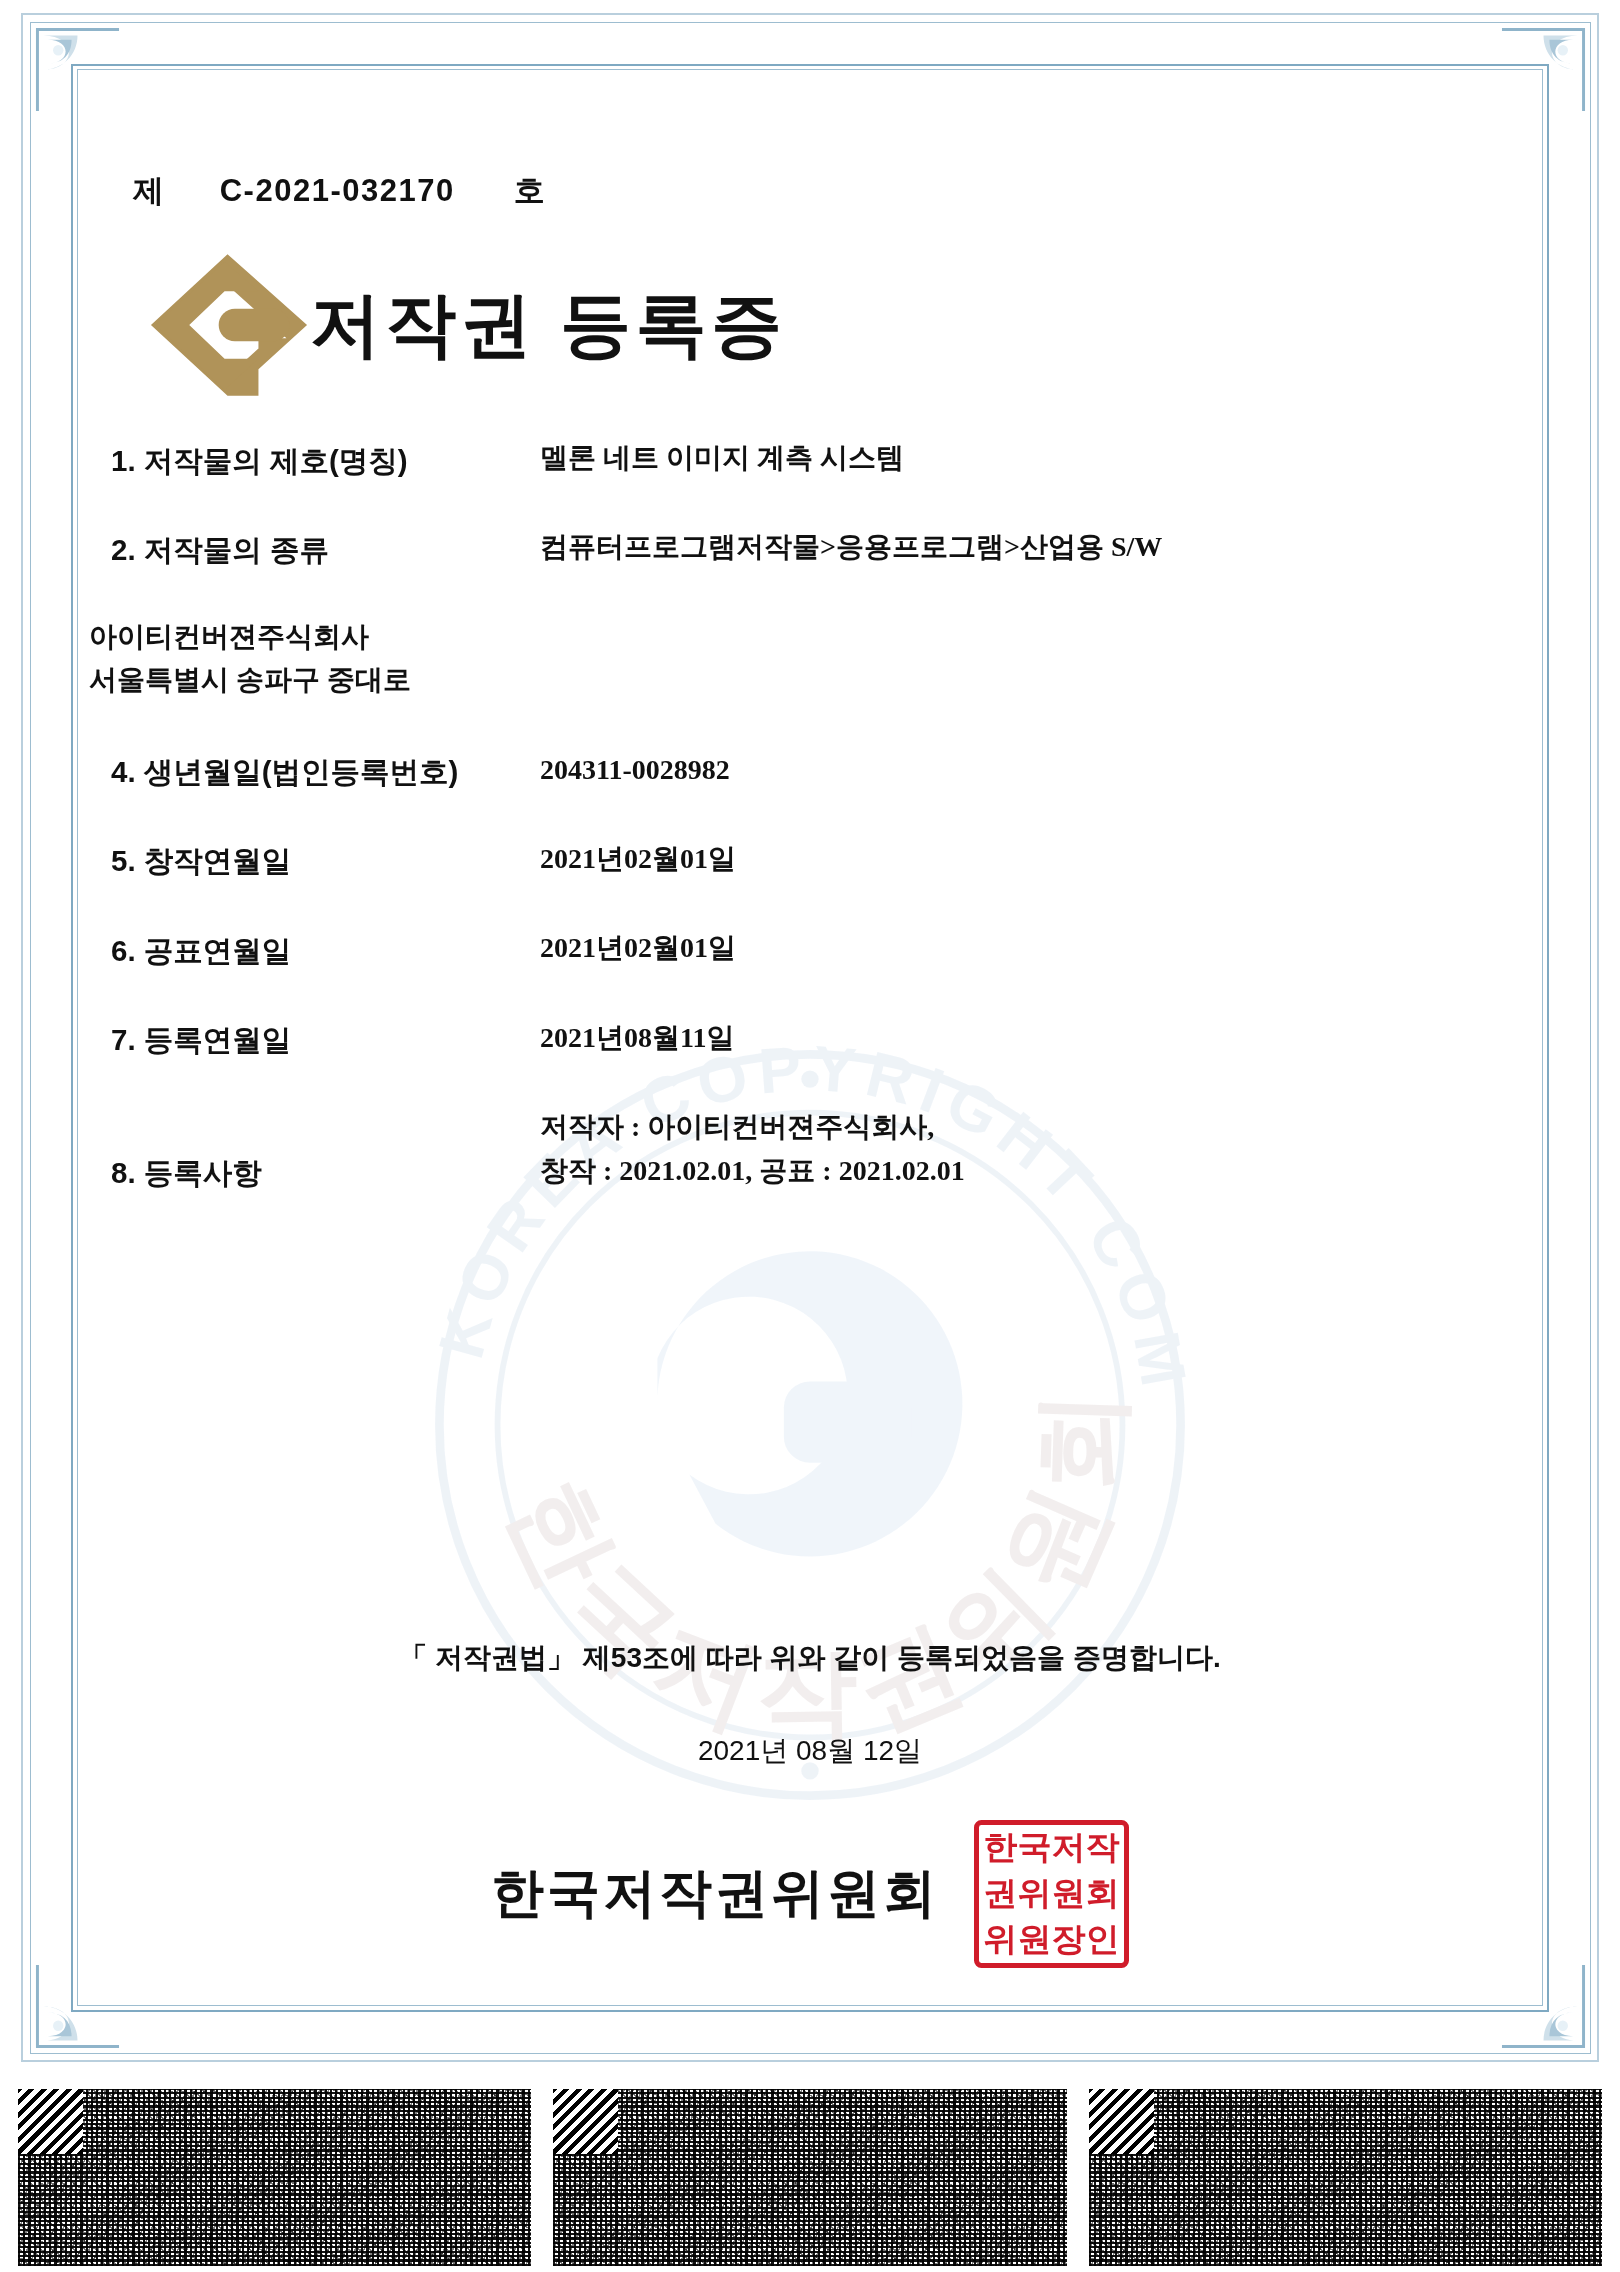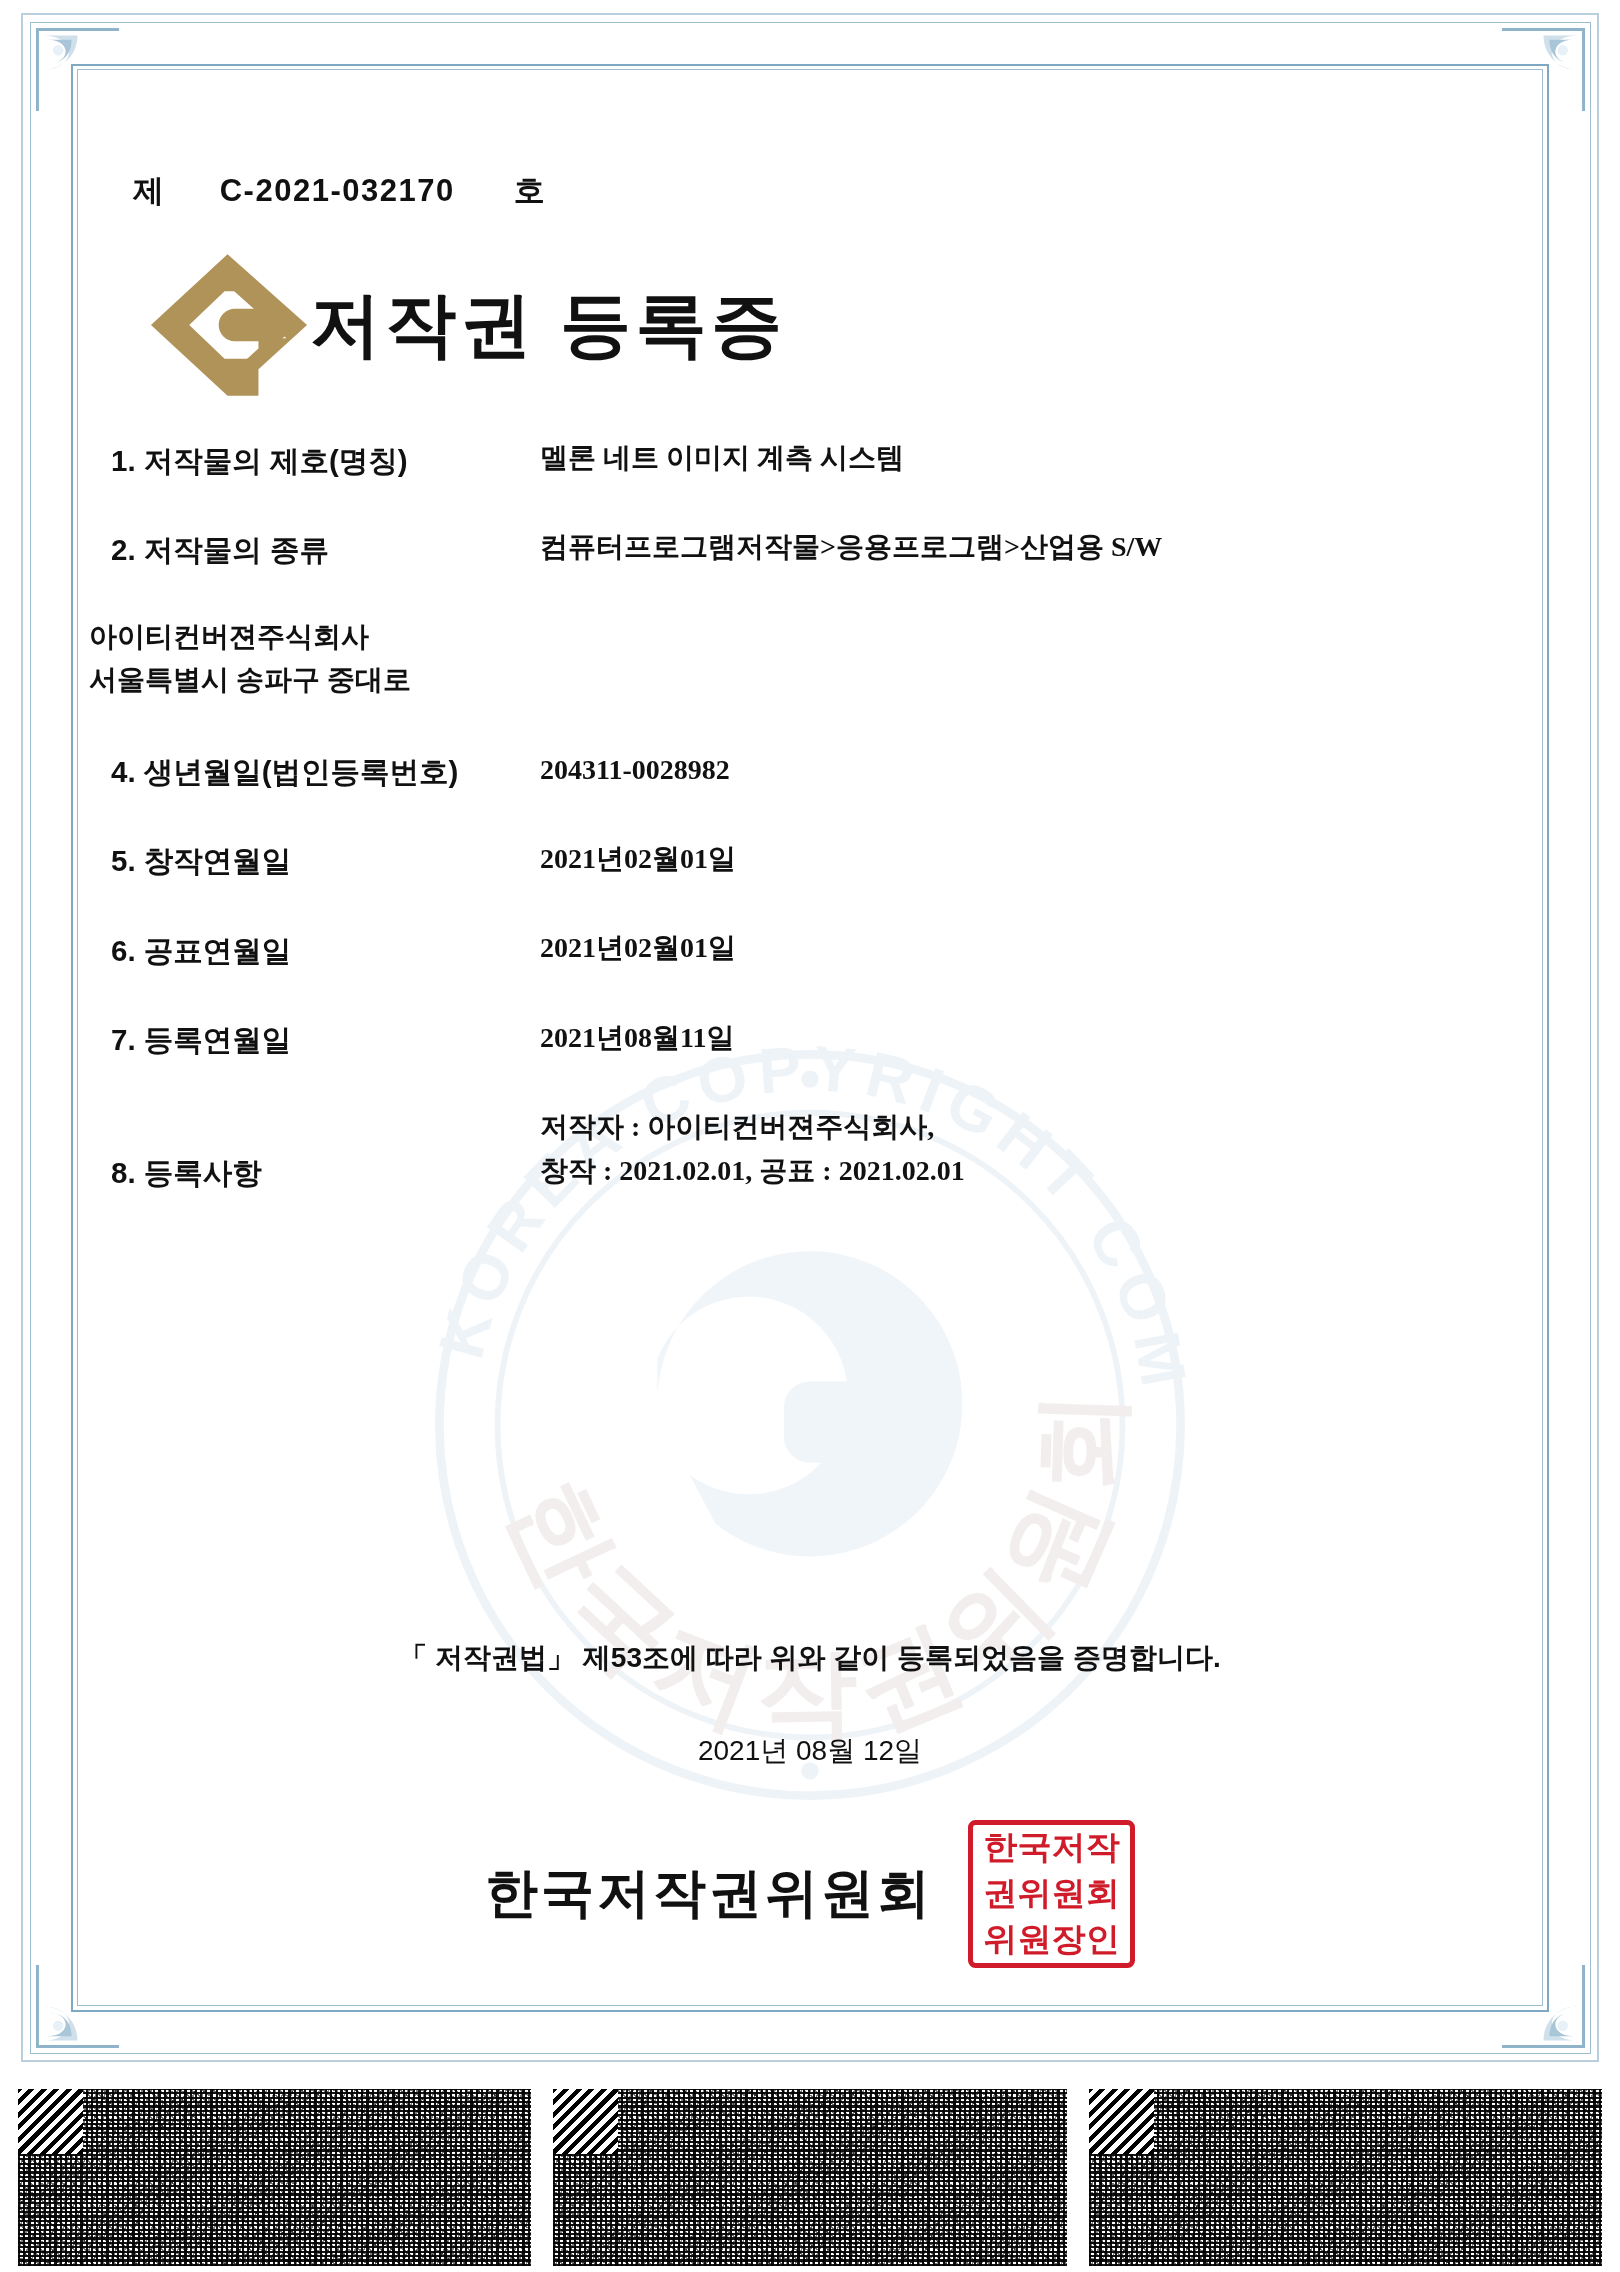--- a/index.html
+++ b/index.html
@@ -213,21 +213,21 @@
     justify-content: center;
     align-items: center;
   }
   .issuer-name {
     font-size: 53px;
     font-weight: 700;
     color: #111111;
     letter-spacing: 3px;
   }
   .seal {
-    width: 167px;
+    width: 155px;
     height: 148px;
     margin-left: 35px;
     position: relative;
     flex: none;
   }
   .seal-box {
     position: absolute;
     inset: 0;
     border: 5.2px solid #d01c2a;
     border-radius: 7.4px;

